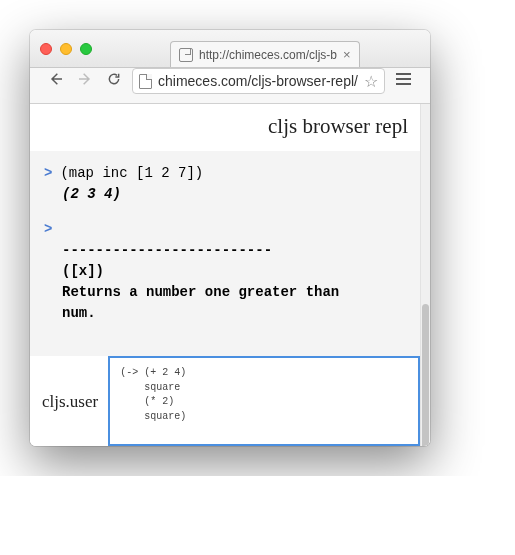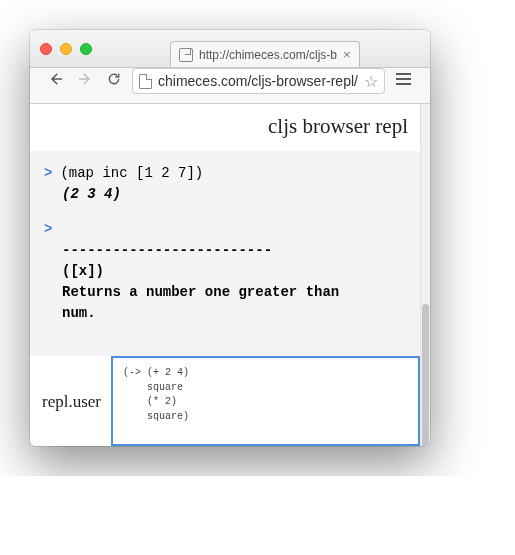--- a/index.html
+++ b/index.html
@@ -281,21 +281,21 @@
               <span class="prompt">&gt;</span>
             </div>
             <div class="doc-sep">-------------------------</div>
             <div class="doc-args">([x])</div>
             <div class="doc-desc"><span>  Returns a number one greater than</span><br><span>num.</span></div>
           </div>
 
         </div>
 
         <div class="input-row">
-          <div class="ns-label">repl.user</div>
+          <div class="ns-label">cljs.user</div>
           <div class="code-input">(-&gt; (+ 2 4)
     square
     (* 2)
     square)</div>
         </div>
       </div>
 
       <div class="scrollbar">
         <div class="scroll-thumb"></div>
       </div>

